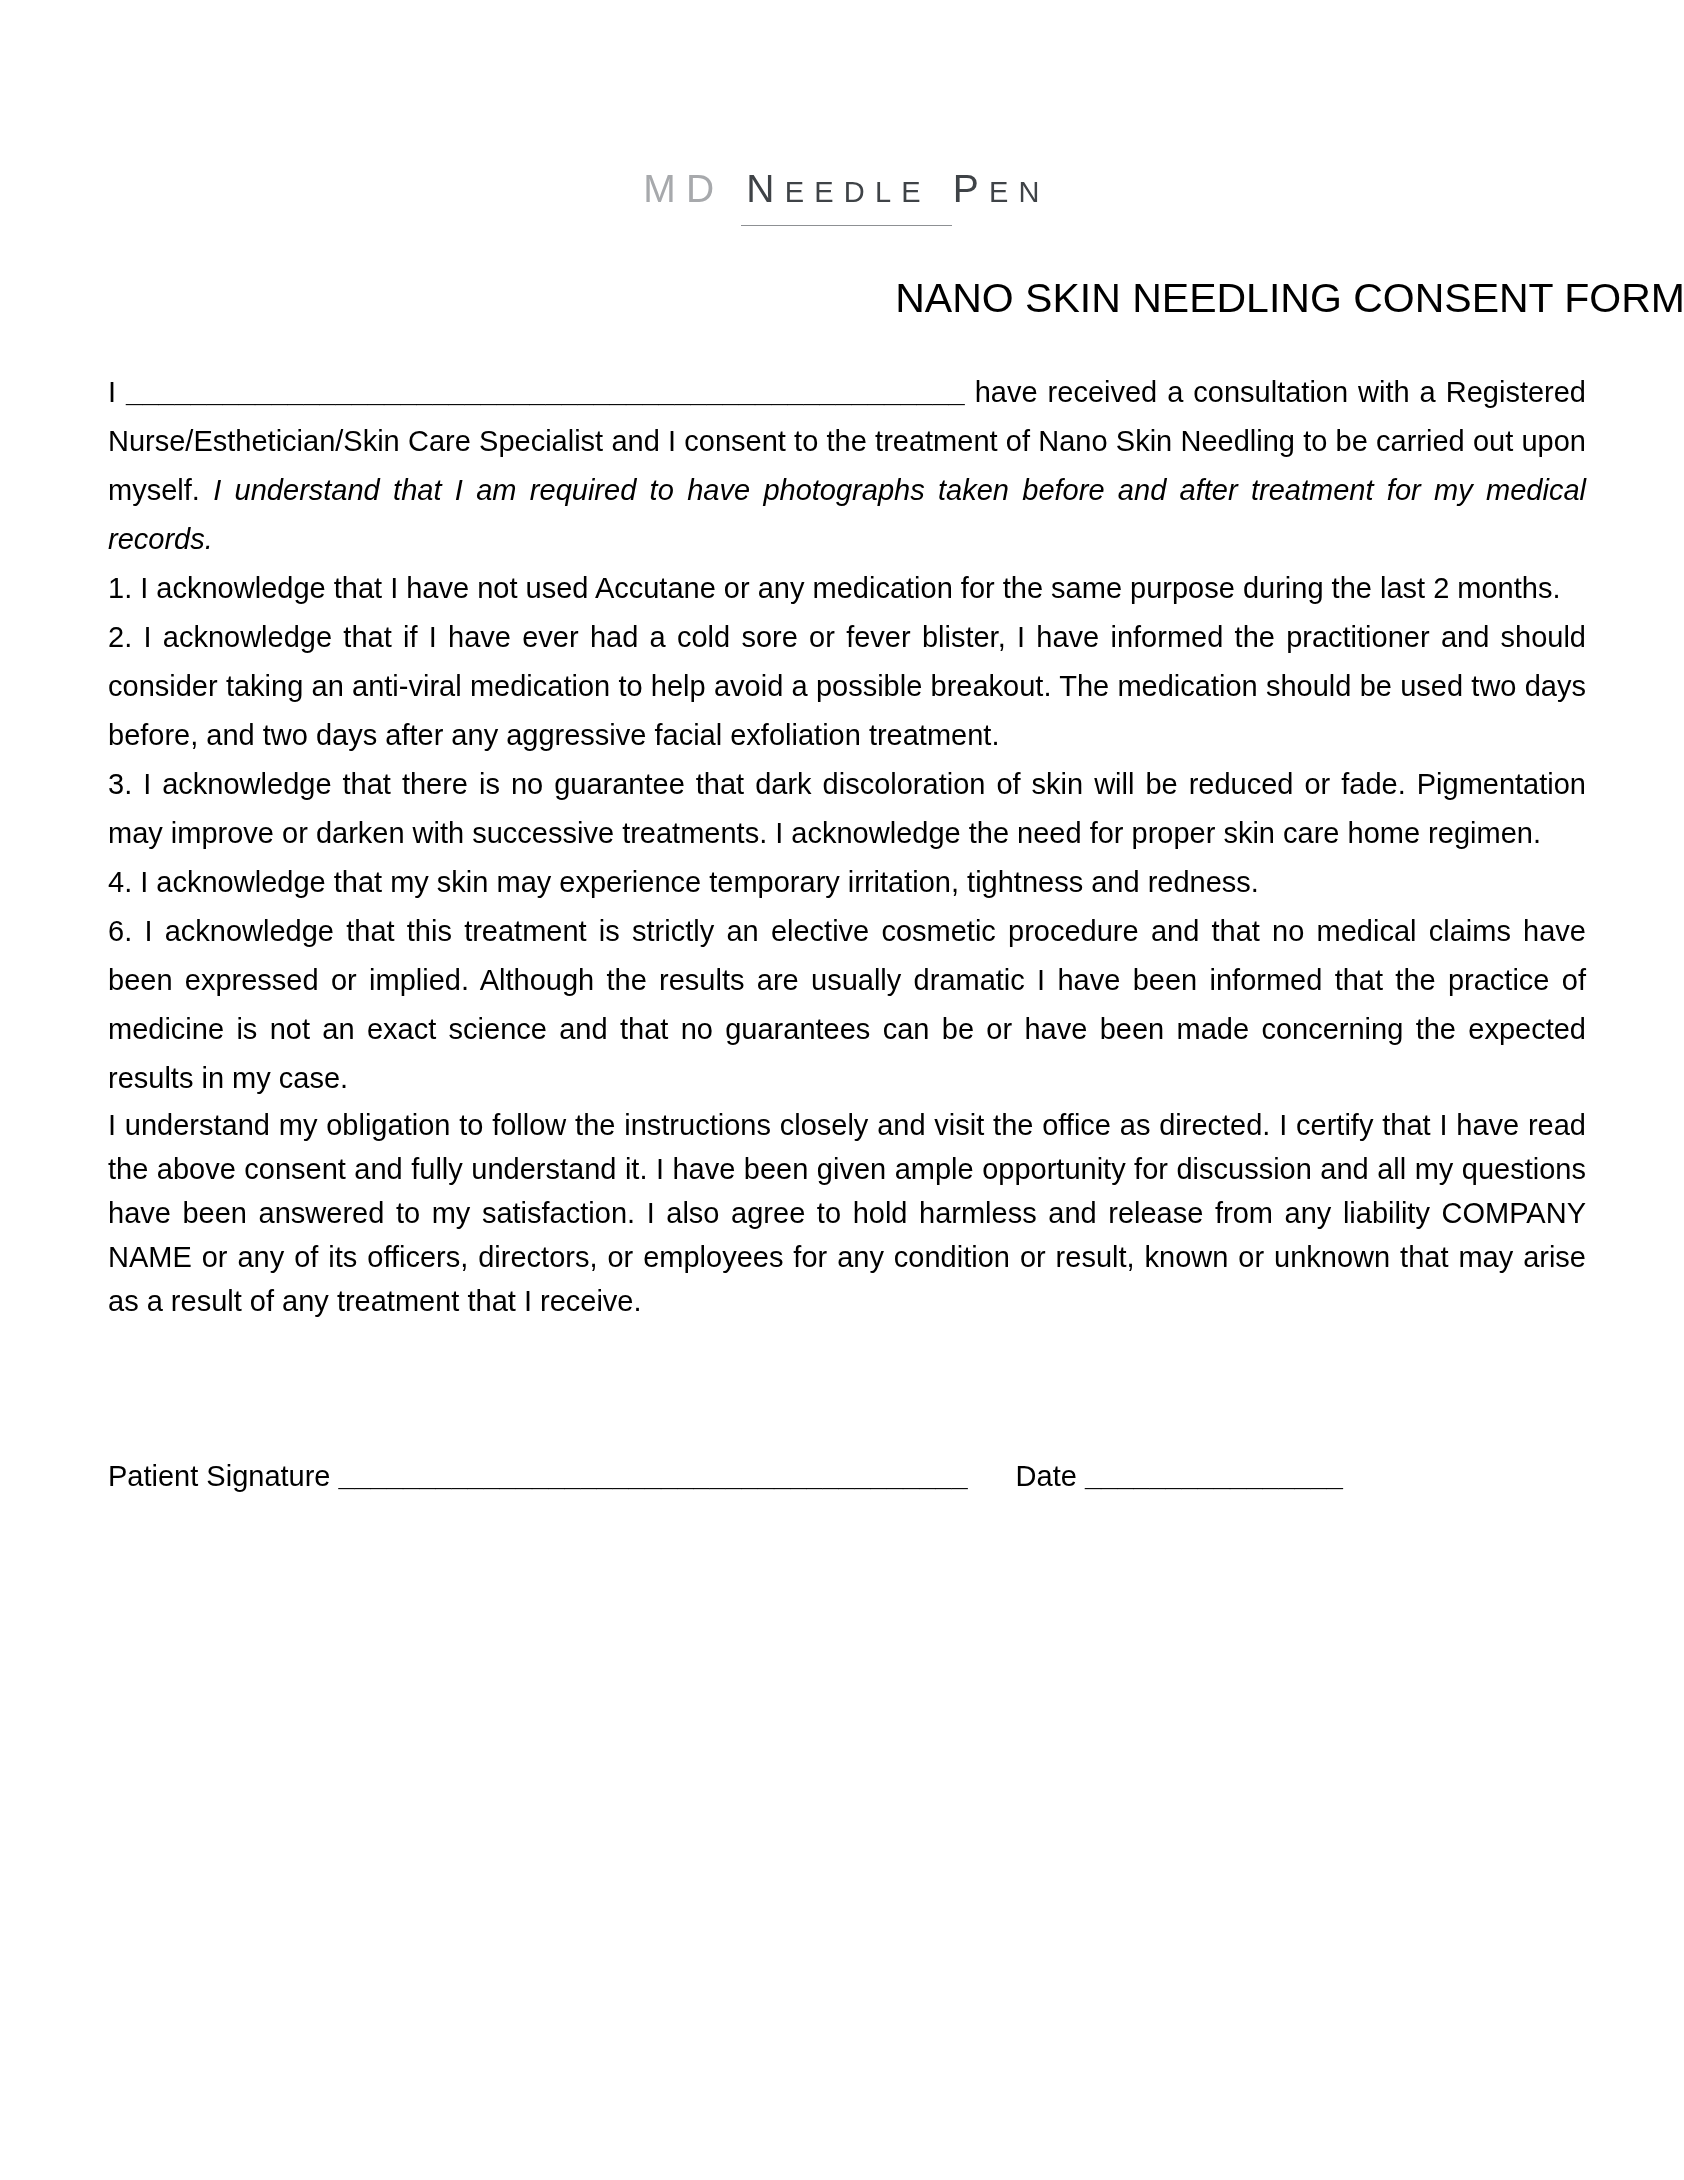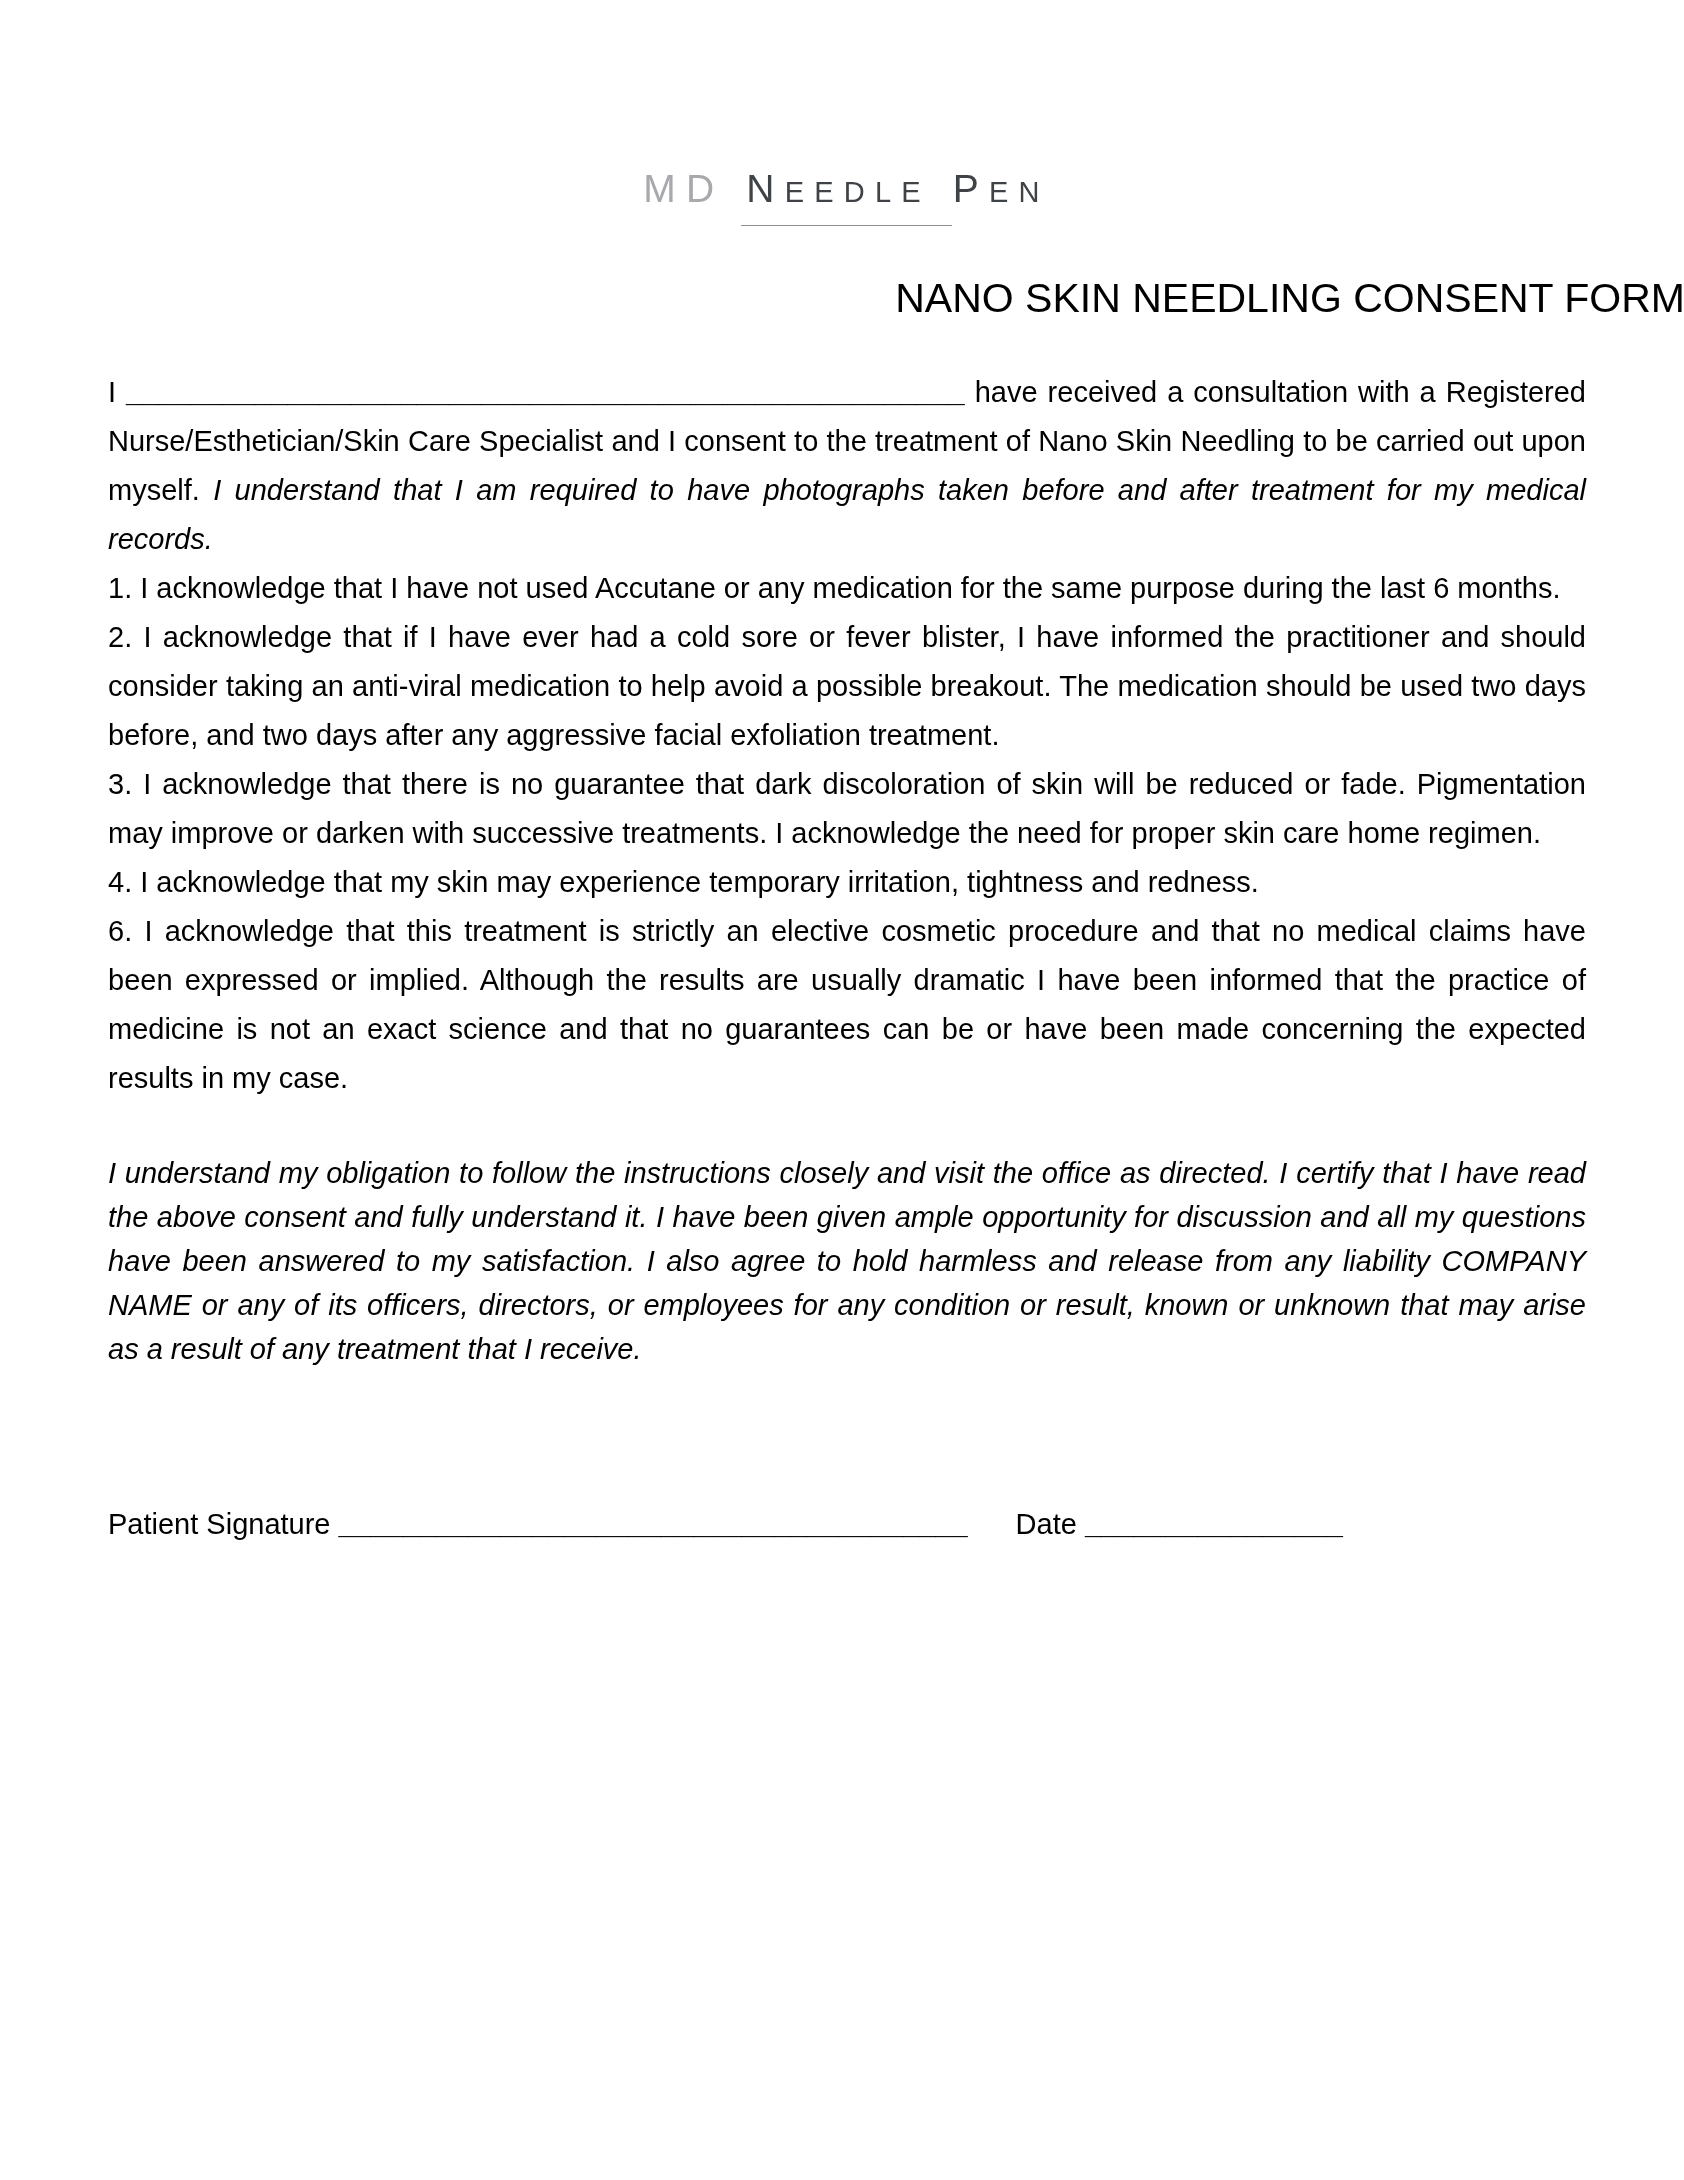--- a/index.html
+++ b/index.html
@@ -46,22 +46,20 @@
   .content {
     margin: 46px 99px 0 100px;
     font-size: 29px;
     line-height: 49px;
     text-align: justify;
   }
   .para { margin: 0; }
   .blank { letter-spacing: 0; white-space: nowrap; font-weight: bold; }
   .em { font-style: italic; }
   .agreement {
-    margin-top: 48px;
-    font-style: italic;
     line-height: 44px;
   }
   
   .sig-row {
     margin-top: 129px;
     text-align: left;
     white-space: nowrap;
   }
   .date-label { margin-left: 48px; }
 </style>
@@ -74,21 +72,21 @@
     <div class="logo"><span class="logo-light">MD</span><span class="word-gap">N</span><span class="sc">EEDLE</span><span class="word-gap">P</span><span class="sc">EN</span></div>
     <div class="logo-rule"></div>
   </div>
 
   <h1 class="title">NANO SKIN NEEDLING CONSENT FORM</h1>
 
   <div class="content">
 
     <p class="para"><span>I </span><span class="blank">____________________________________________________</span><span> have received a consultation with a Registered Nurse/Esthetician/Skin Care Specialist and I consent to the treatment of Nano Skin Needling to be carried out upon myself. </span><span class="em">I understand that I am required to have photographs taken before and after treatment for my medical records.</span></p>
 
-    <p class="para">1. I acknowledge that I have not used Accutane or any medication for the same purpose during the last 6 months.</p>
+    <p class="para">1. I acknowledge that I have not used Accutane or any medication for the same purpose during the last 2 months.</p>
     <p class="para">2. I acknowledge that if I have ever had a cold sore or fever blister, I have informed the practitioner and should consider taking an anti-viral medication to help avoid a possible breakout. The medication should be used two days before, and two days after any aggressive facial exfoliation treatment.</p>
     <p class="para">3. I acknowledge that there is no guarantee that dark discoloration of skin will be reduced or fade. Pigmentation may improve or darken with successive treatments. I acknowledge the need for proper skin care home regimen.</p>
     <p class="para">4. I acknowledge that my skin may experience temporary irritation, tightness and redness.</p>
     <p class="para">6. I acknowledge that this treatment is strictly an elective cosmetic procedure and that no medical claims have been expressed or implied. Although the results are usually dramatic I have been informed that the practice of medicine is not an exact science and that no guarantees can be or have been made concerning the expected results in my case.</p>
 
     <p class="para agreement">I understand my obligation to follow the instructions closely and visit the office as directed.  I certify that I have read the above consent and fully understand it.  I have been given ample opportunity for discussion and all my questions have been answered to my satisfaction. I also agree to hold harmless and release from any liability COMPANY NAME or any of its officers, directors, or employees for any condition or result, known or unknown that may arise as a result of any treatment that I receive.</p>
 
     <div class="sig-row"><span>Patient Signature </span><span class="blank">_______________________________________</span><span class="date-label">Date </span><span class="blank">________________</span></div>
 
   </div>

